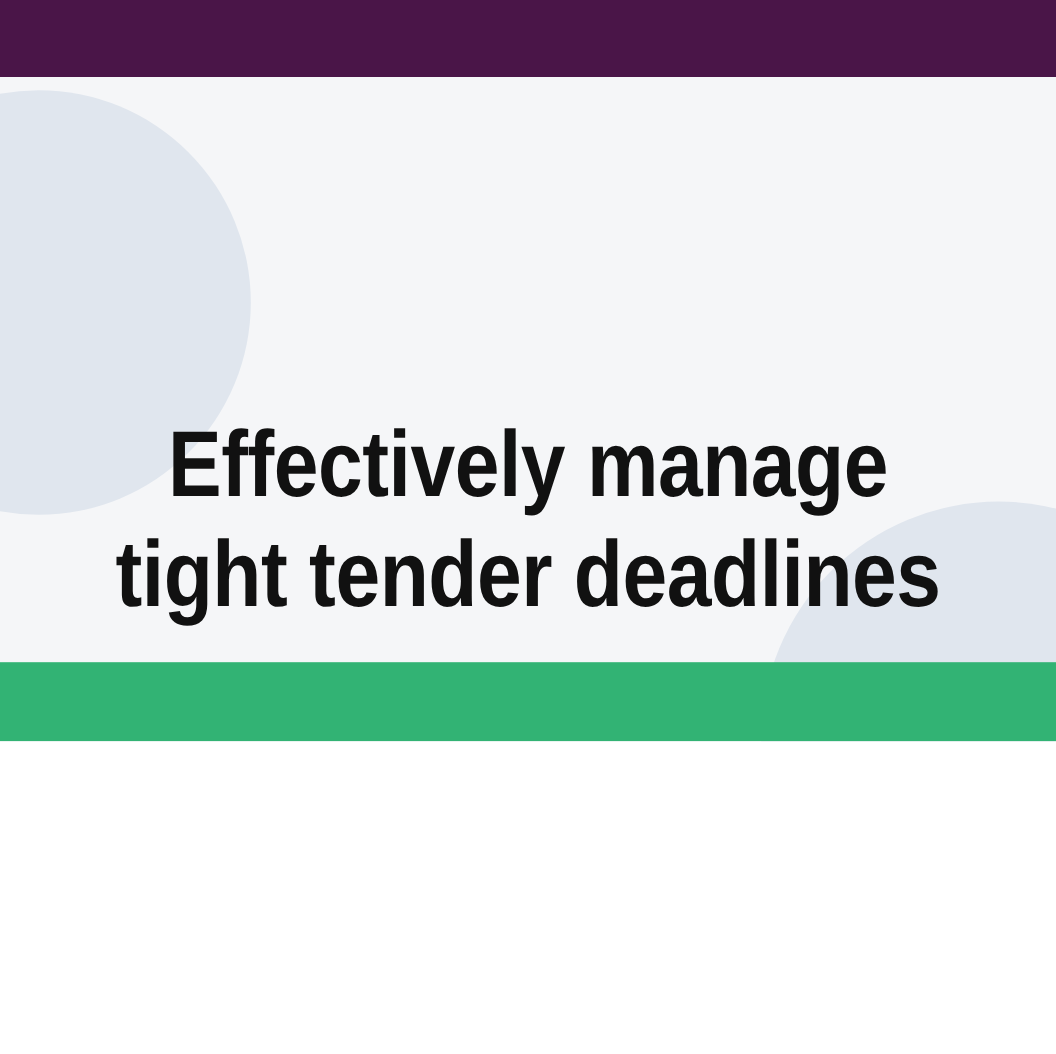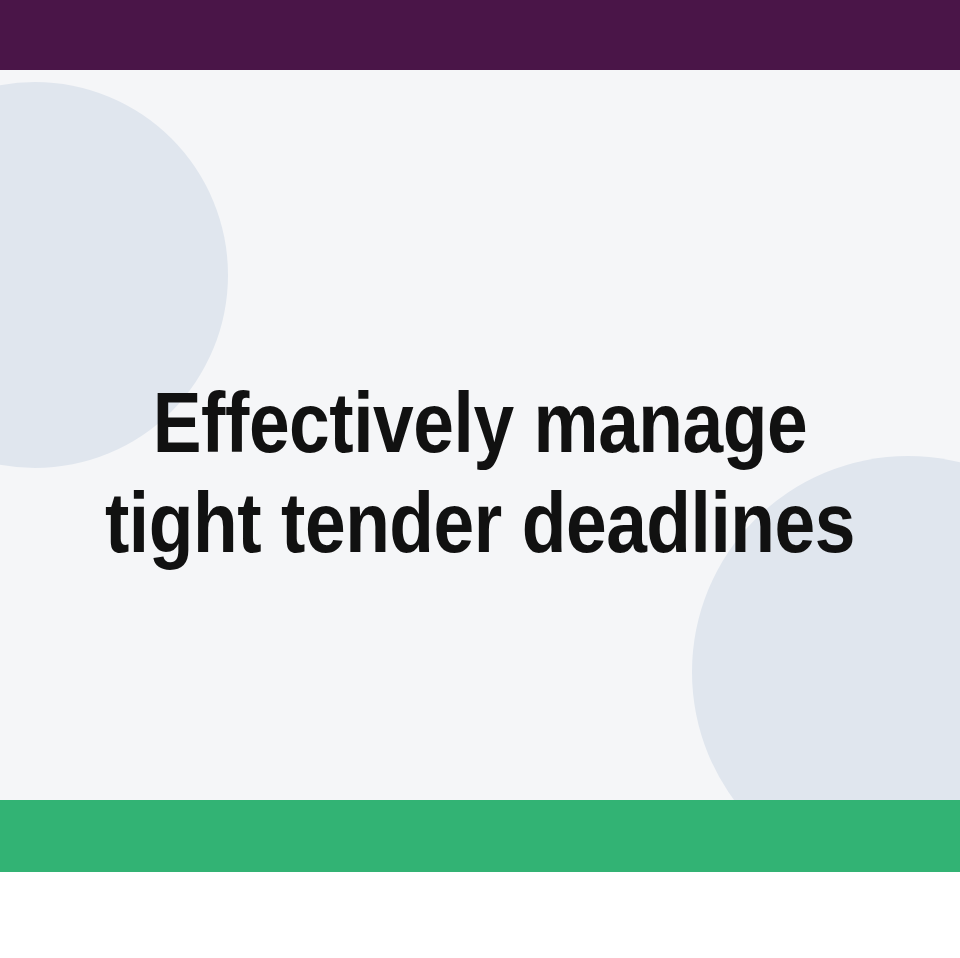--- a/index.html
+++ b/index.html
@@ -8,21 +8,21 @@
     padding: 0;
     background: #ffffff;
   }
   body {
     font-family: "Liberation Sans", sans-serif;
   }
 
   .slide {
     position: relative;
     width: 960px;
-    height: 872px;
+    height: 674px;
     overflow: hidden;
     background: #f5f6f8;
   }
 
   
   .header-band {
     position: absolute;
     left: 0;
     top: 0;
     width: 960px;

